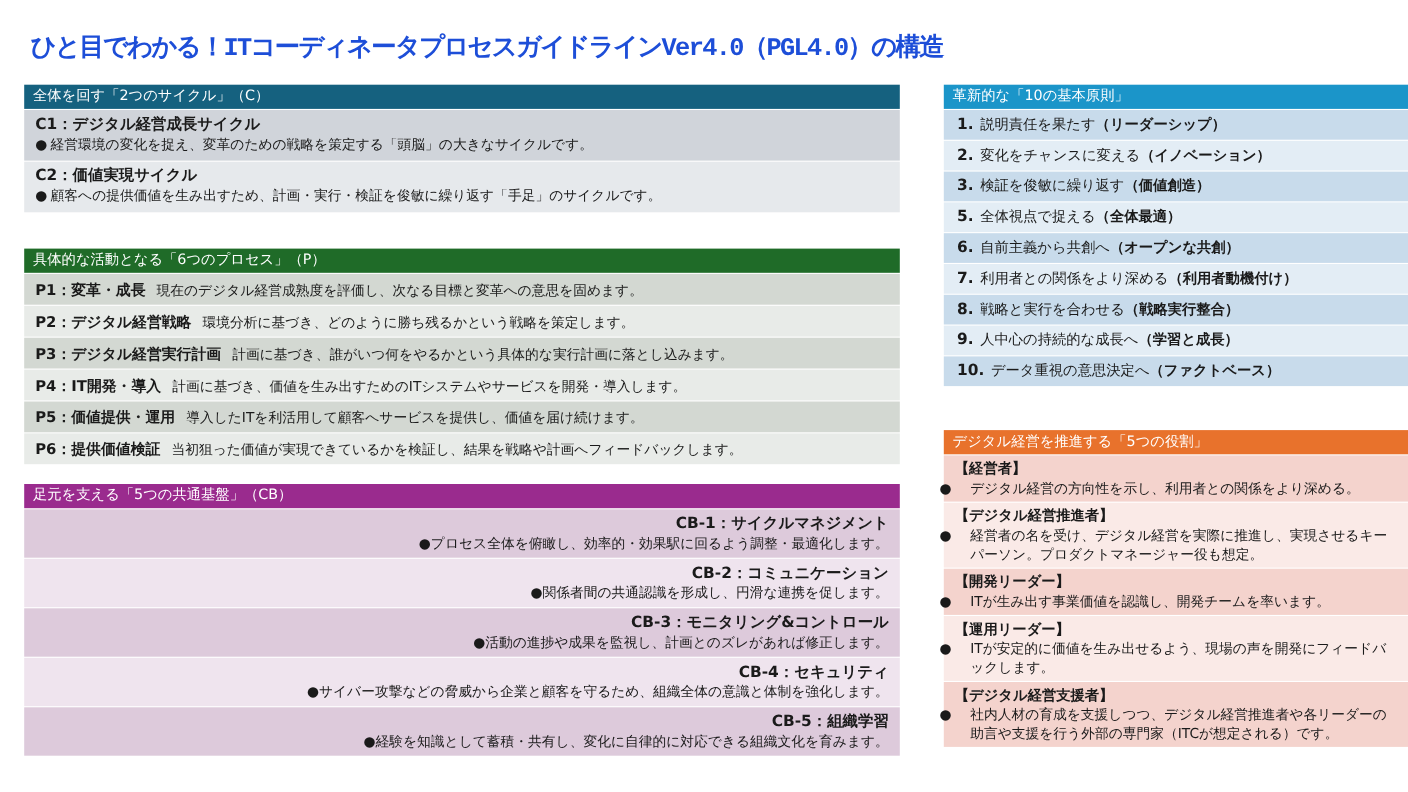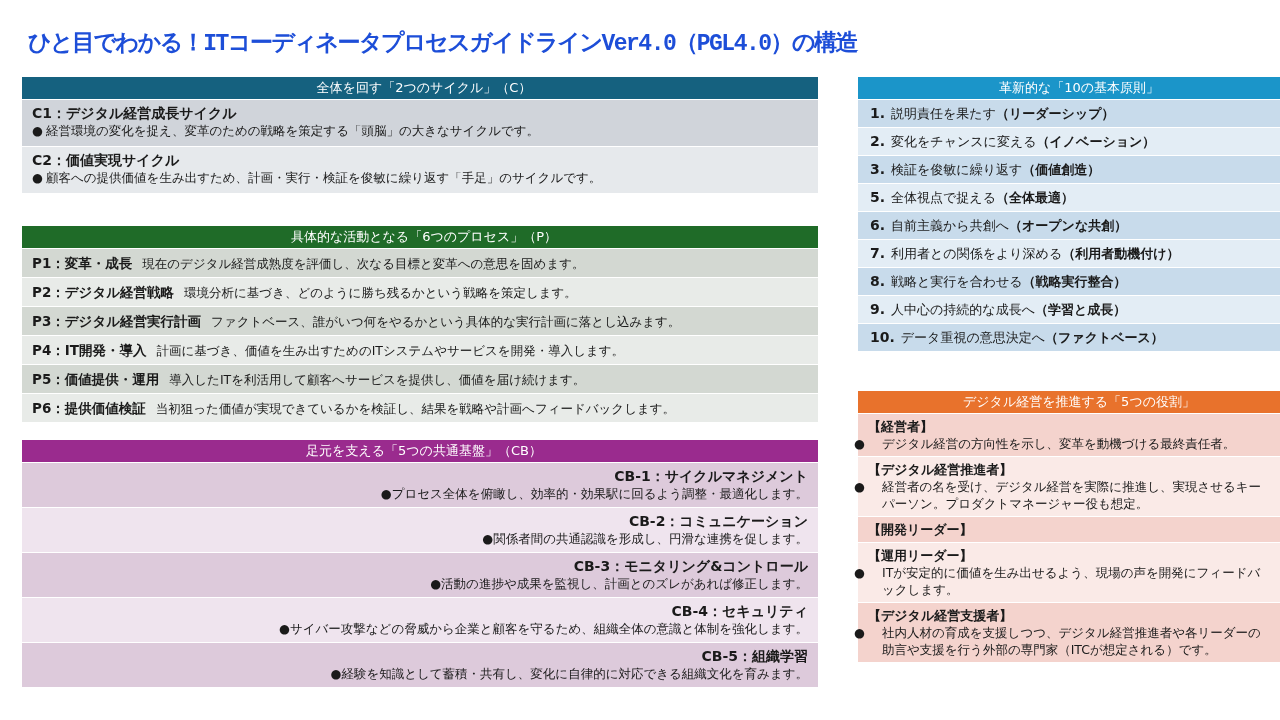--- a/index.html
+++ b/index.html
@@ -8,21 +8,21 @@
 
     .title {
       position: absolute; left: 28px; top: 22px; width: 1240px;
       font-size: 23px; font-weight: bold; letter-spacing: -1.5px; color: #1d4ed8;
       white-space: nowrap; line-height: 44px; font-family: Liberation Mono, monospace;
     }
 
     .section { position: absolute; }
     .sec-header {
       height: 22px; line-height: 22px; padding-left: 8px;
-      color: #ffffff; font-size: 13px; white-space: nowrap; overflow: hidden; text-align: center;
+      color: #ffffff; font-size: 13px; white-space: nowrap; overflow: hidden;
     }
 
     
     .col-left { left: 22px; width: 796px; }
     .col-right { left: 838px; width: 434px; margin-left: 20px; }
 
     .c-sec { top: 77px; }
     .c-sec .sec-header { background: #15617f; }
     .c-item { padding: 4px 10px 3px 10px; height: 46px; margin-top: 1px; }
     .c-item:nth-child(odd) { background: #d0d4da; }
@@ -81,21 +81,21 @@
       <div class="i-desc"><span class="bullet">●</span><span>顧客への提供価値を生み出すため、計画・実行・検証を俊敏に繰り返す「手足」のサイクルです。</span></div>
     </div>
   </div>
 </div>
 
 <div class="section col-left p-sec">
   <div class="sec-header">具体的な活動となる「6つのプロセス」（P）</div>
   <div class="items">
     <div class="p-item"><span class="p-title">P1：変革・成長</span><span class="p-desc">現在のデジタル経営成熟度を評価し、次なる目標と変革への意思を固めます。</span></div>
     <div class="p-item"><span class="p-title">P2：デジタル経営戦略</span><span class="p-desc">環境分析に基づき、どのように勝ち残るかという戦略を策定します。</span></div>
-    <div class="p-item"><span class="p-title">P3：デジタル経営実行計画</span><span class="p-desc">ファクトベース、誰がいつ何をやるかという具体的な実行計画に落とし込みます。</span></div>
+    <div class="p-item"><span class="p-title">P3：デジタル経営実行計画</span><span class="p-desc">計画に基づき、誰がいつ何をやるかという具体的な実行計画に落とし込みます。</span></div>
     <div class="p-item"><span class="p-title">P4：IT開発・導入</span><span class="p-desc">計画に基づき、価値を生み出すためのITシステムやサービスを開発・導入します。</span></div>
     <div class="p-item"><span class="p-title">P5：価値提供・運用</span><span class="p-desc">導入したITを利活用して顧客へサービスを提供し、価値を届け続けます。</span></div>
     <div class="p-item"><span class="p-title">P6：提供価値検証</span><span class="p-desc">当初狙った価値が実現できているかを検証し、結果を戦略や計画へフィードバックします。</span></div>
   </div>
 </div>
 
 <div class="section col-left cb-sec">
   <div class="sec-header">足元を支える「5つの共通基盤」（CB）</div>
   <div class="items">
     <div class="cb-item">
@@ -134,28 +134,29 @@
     <div class="pr-item"><span class="pr-num">9.</span><span>人中心の持続的な成長へ</span><span class="pr-tag">（学習と成長）</span></div>
     <div class="pr-item"><span class="pr-num">10.</span><span>データ重視の意思決定へ</span><span class="pr-tag">（ファクトベース）</span></div>
   </div>
 </div>
 
 <div class="section col-right r-sec">
   <div class="sec-header">デジタル経営を推進する「5つの役割」</div>
   <div class="items">
     <div class="r-item">
       <div class="i-title">【経営者】</div>
-      <div class="i-desc"><span class="bullet">●</span><span>デジタル経営の方向性を示し、変革を動機づける最終責任者。</span></div>
+      <div class="i-desc"><span class="bullet">●</span><span>デジタル経営の方向性を示し、利用者との関係をより深める。</span></div>
     </div>
     <div class="r-item">
       <div class="i-title">【デジタル経営推進者】</div>
       <div class="i-desc"><span class="bullet">●</span><span>経営者の名を受け、デジタル経営を実際に推進し、実現させるキーパーソン。プロダクトマネージャー役も想定。</span></div>
     </div>
     <div class="r-item">
       <div class="i-title">【開発リーダー】</div>
+      <div class="i-desc"><span class="bullet">●</span><span>ITが生み出す事業価値を認識し、開発チームを率います。</span></div>
     </div>
     <div class="r-item">
       <div class="i-title">【運用リーダー】</div>
       <div class="i-desc"><span class="bullet">●</span><span>ITが安定的に価値を生み出せるよう、現場の声を開発にフィードバックします。</span></div>
     </div>
     <div class="r-item">
       <div class="i-title">【デジタル経営支援者】</div>
       <div class="i-desc"><span class="bullet">●</span><span>社内人材の育成を支援しつつ、デジタル経営推進者や各リーダーの助言や支援を行う外部の専門家（ITCが想定される）です。</span></div>
     </div>
   </div>

